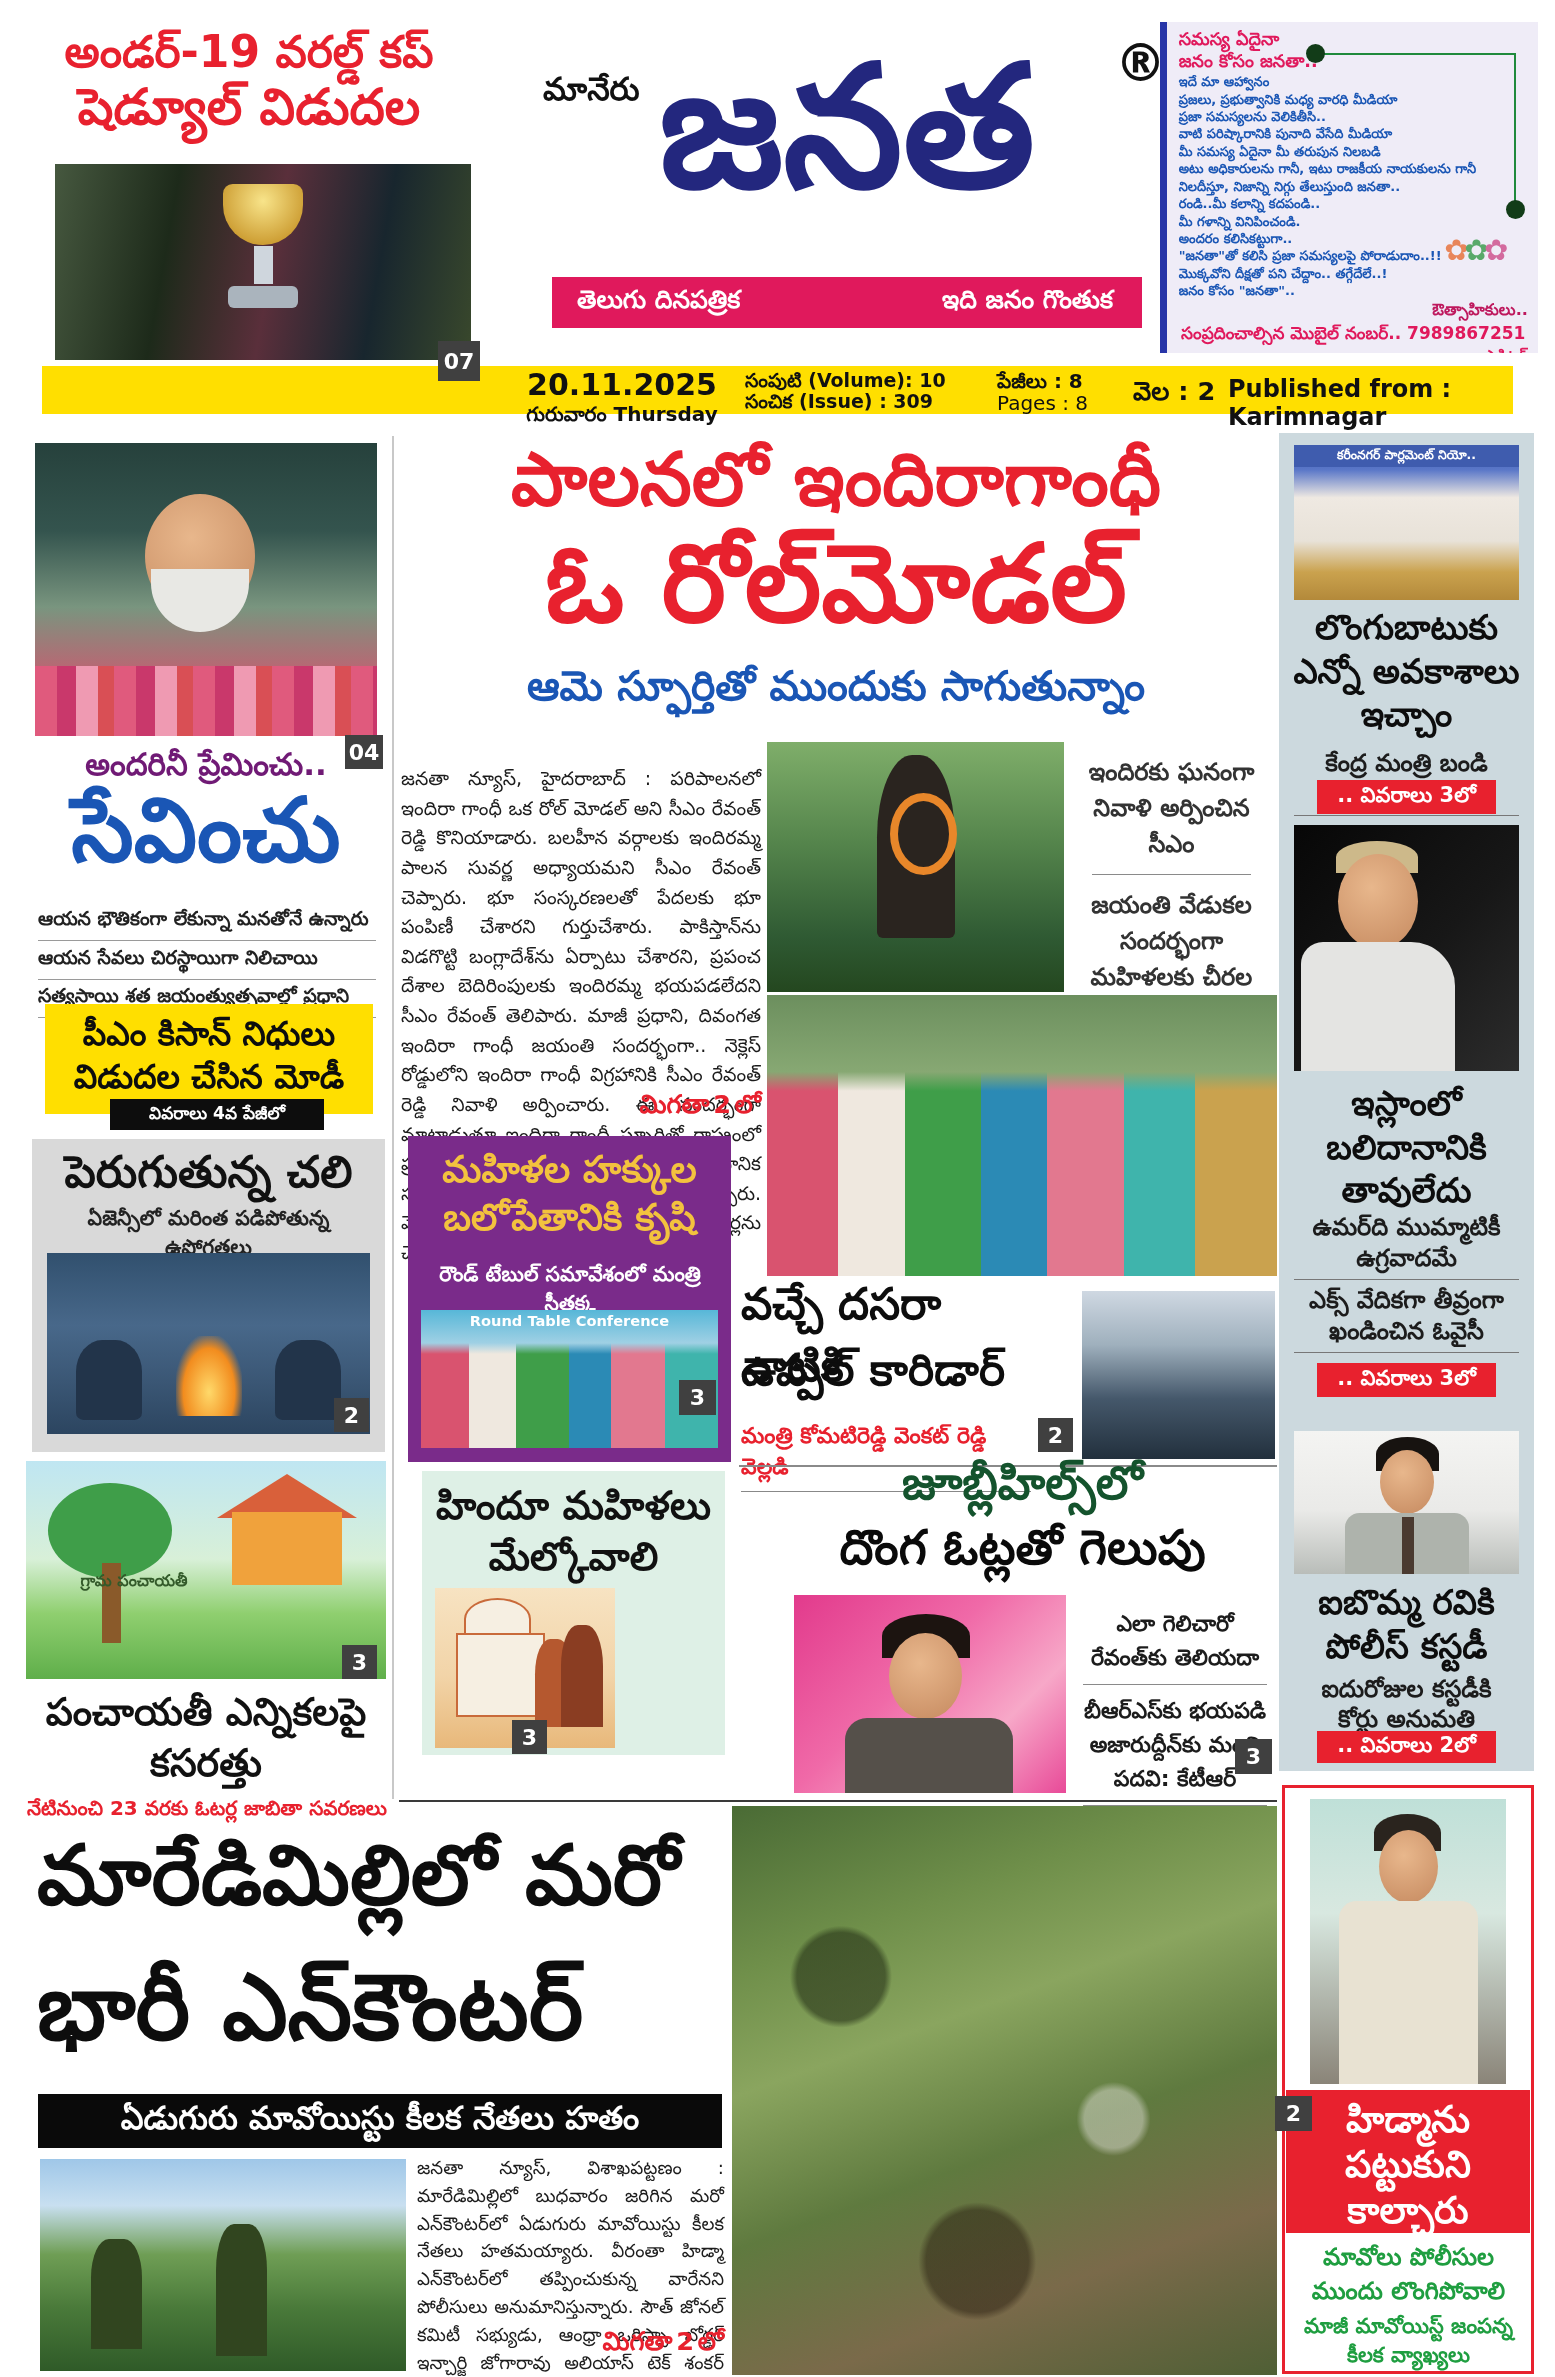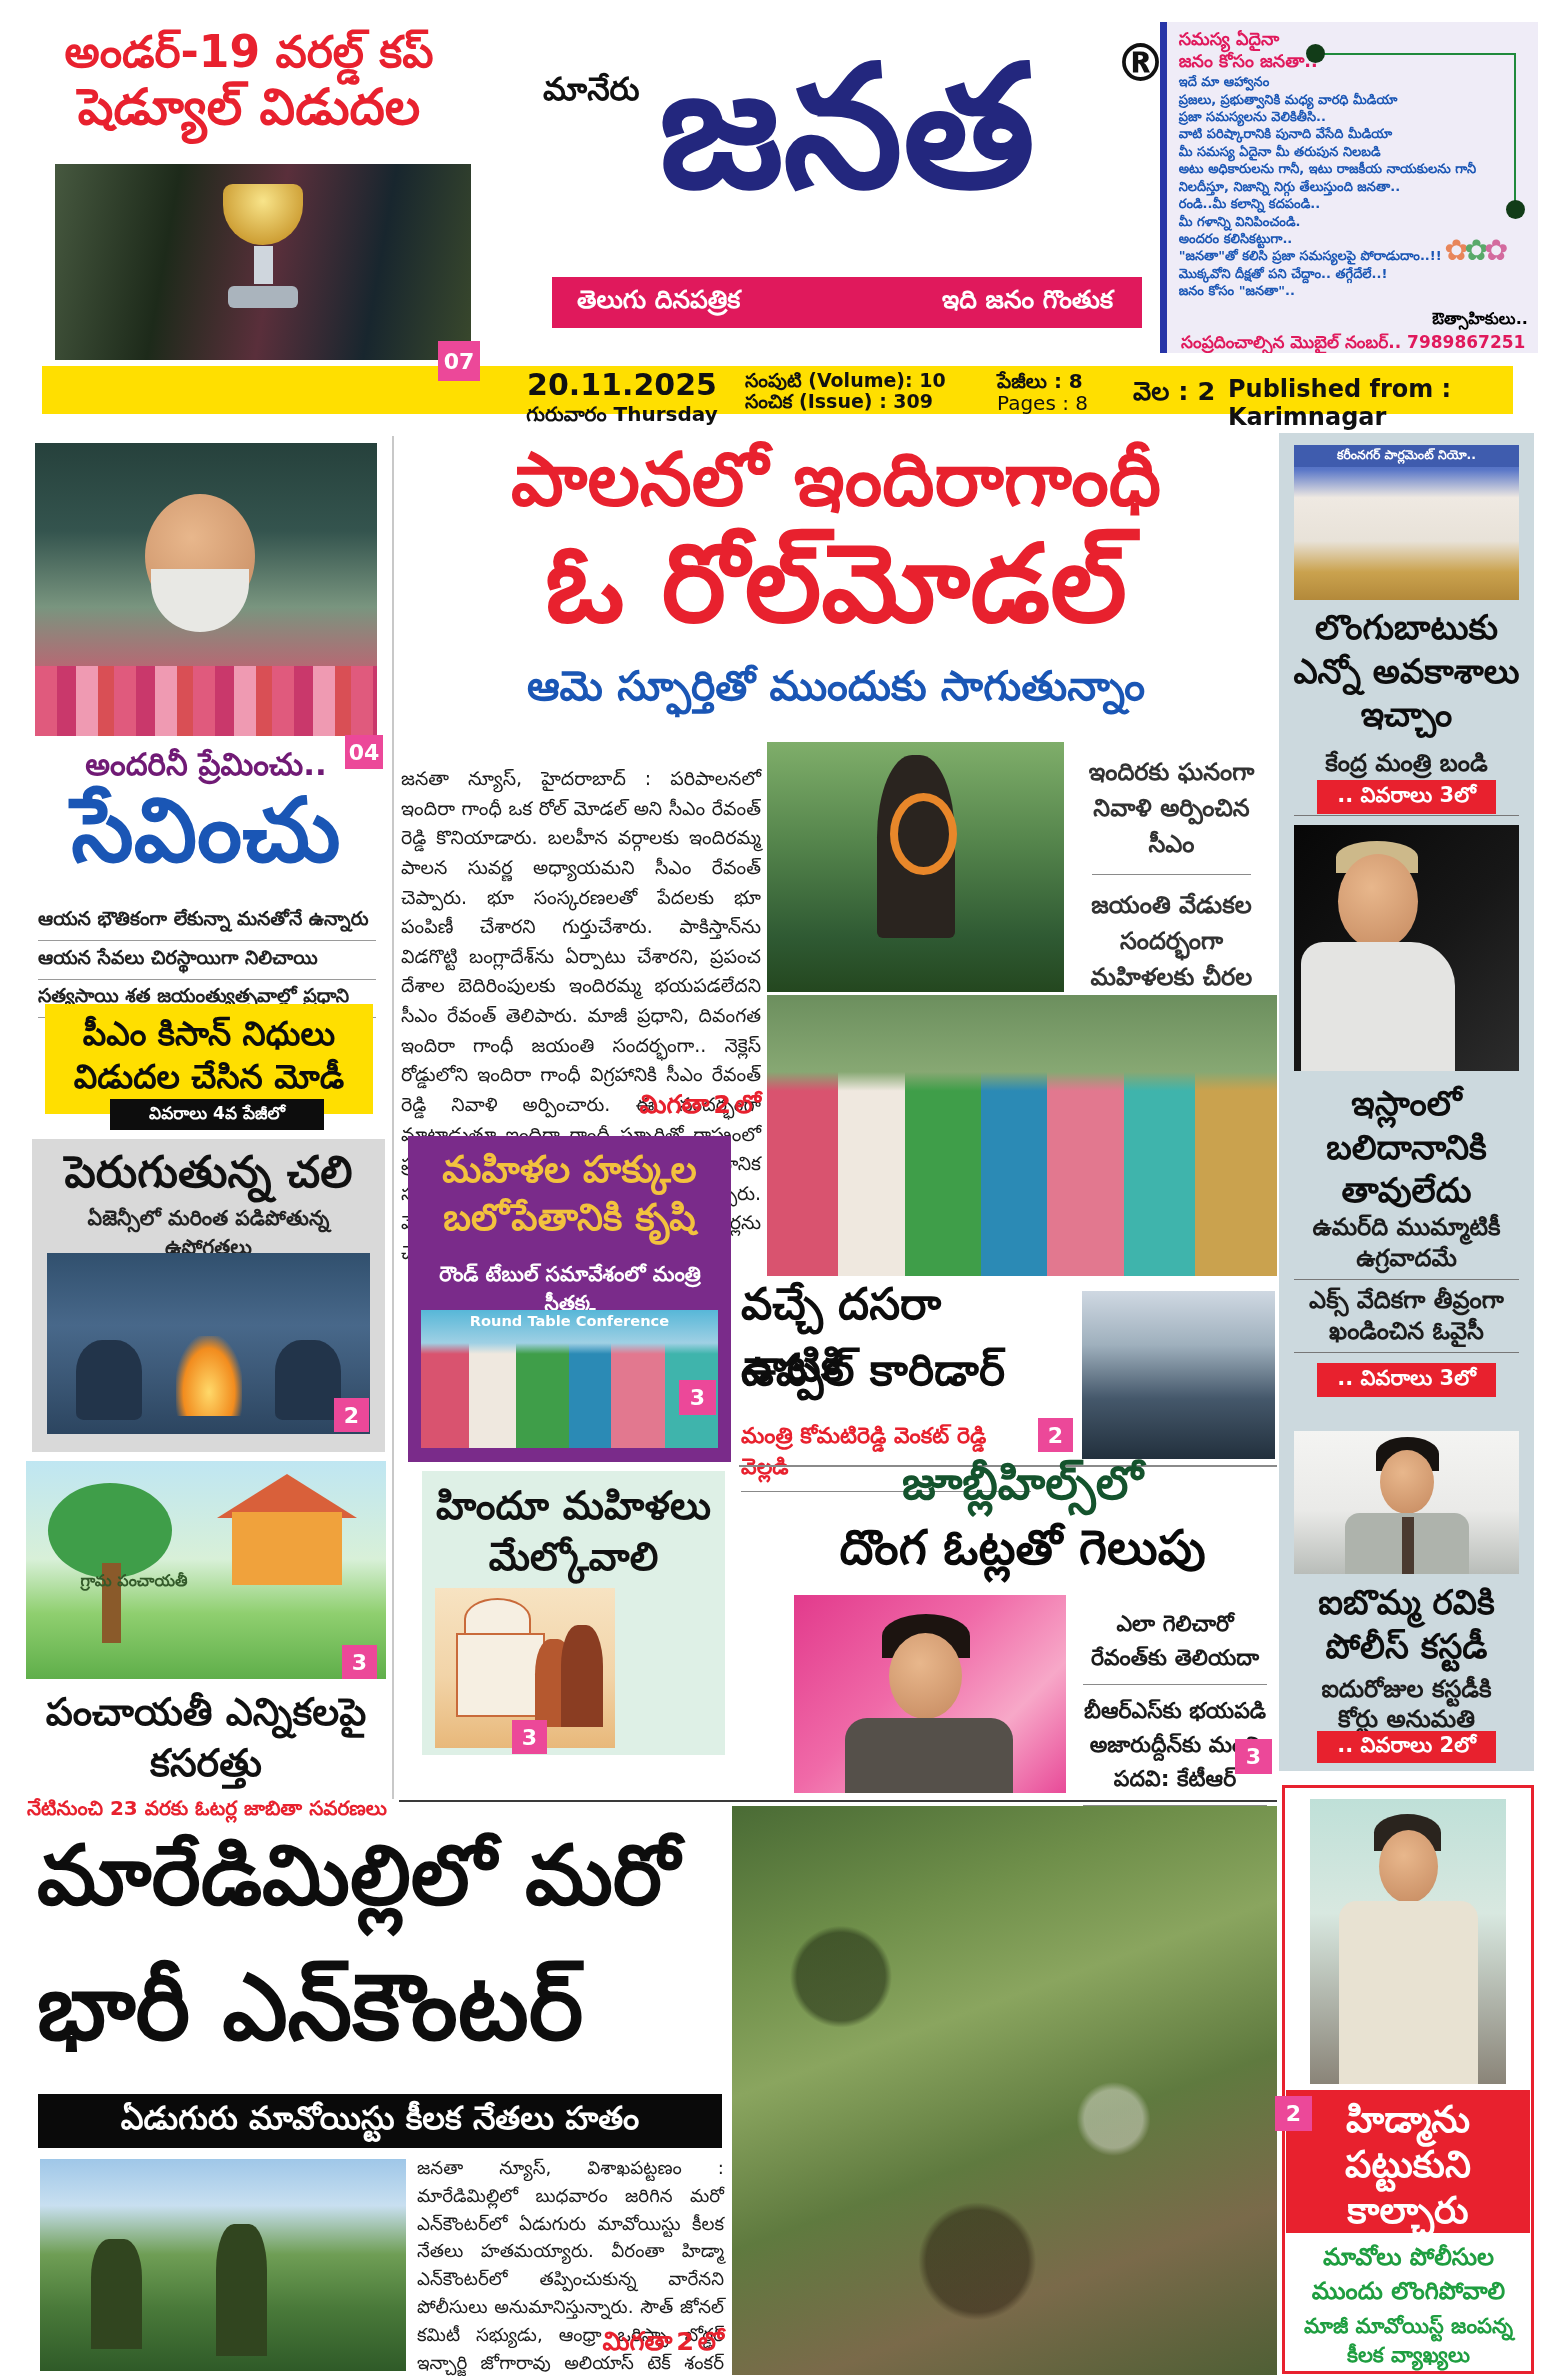--- a/index.html
+++ b/index.html
@@ -1,21 +1,21 @@
 <!DOCTYPE html>
 <html style="font-size:11.7px"><head>
 <meta charset="utf-8">
 <style>
   html,body{margin:0;padding:0;background:#e9e9e9}
   .page{position:relative;width:1556px;height:2377px;background:#ffffff;
         font-family:"DejaVu Sans","Liberation Sans",sans-serif;overflow:hidden;
         outline:0.7px solid #d0d0d0}
   .abs{position:absolute}
   .photo{position:absolute;overflow:hidden}
-  .pbadge{position:absolute;background:#ec4899;color:#fff;font-weight:800;
+  .pbadge{position:absolute;background:#404040;color:#fff;font-weight:800;
           display:flex;align-items:center;justify-content:center;font-size:22px;z-index:6}
   .refbtn{background:#e8212e;color:#fff;font-weight:800;display:flex;align-items:center;
           justify-content:center;font-size:21px;position:absolute;z-index:5}
   .rule{position:absolute;background:#8a8a8a}
   
   .teaser{left:44px;top:26px;width:410px;color:#e8212e;font-weight:900;text-align:center;line-height:1.18}
   .teaser .l1{font-size:44px}
   .teaser .l2{font-size:50px}
   .trophy-photo{left:55px;top:164px;width:416px;height:196px;
      background:linear-gradient(100deg,#46583f 0%,#1d2a1a 28%,#5a2f3b 52%,#18262e 76%,#39482c 100%)}
@@ -29,21 +29,21 @@
   .regmark{left:1115px;top:34px;font-size:51px;font-weight:700;color:#111}
   .tagline-bar{left:552px;top:277px;width:590px;height:51px;background:#e0195c;display:flex;
                align-items:center;color:#fff;font-weight:800;font-size:25px}
   .tagline-bar .tl{padding-left:25px}
   .tagline-bar .tr{margin-left:auto;padding-right:29px}
   
   .promo-box{left:1160px;top:22px;width:378px;height:331px;background:#efecf7;
              border-left:7.3px solid #2735a8;padding:7.3px 10.2px 7.3px 11.7px;box-sizing:border-box;overflow:hidden}
   .promo-pink{color:#e0195c;font-weight:800;font-size:17.6px;line-height:1.25}
   .promo-ln{color:#1a56b5;font-weight:700;font-size:13px;line-height:1.34}
-  .promo-close{color:#000000;font-weight:800;font-size:16px;text-align:right;margin-top:9px}
+  .promo-close{color:#be185d;font-weight:800;font-size:16px;text-align:right;margin-top:0}
   .promo-contact{color:#e0195c;font-weight:800;font-size:17px;text-align:center}
   .promo-sign{color:#e0195c;font-weight:800;font-size:15.4px;text-align:right}
   .promo-line{position:absolute;right:22px;top:31px;width:198px;height:154px;
               border-top:2.9px solid #1f8a3c;border-right:2.9px solid #1f8a3c}
   .promo-dot{position:absolute;width:19px;height:19px;border-radius:50%;background:#123c18}
   .flowers{position:absolute;right:34px;bottom:86px;font-size:29px;letter-spacing:-4.4px}
   
   .ybar{left:42px;top:366px;width:1471px;height:48px;background:#ffdf00}
   .yb-date{left:512px;top:367px;width:220px;text-align:center;color:#111}
   .yb-date .d{font-size:30px;font-weight:900}

